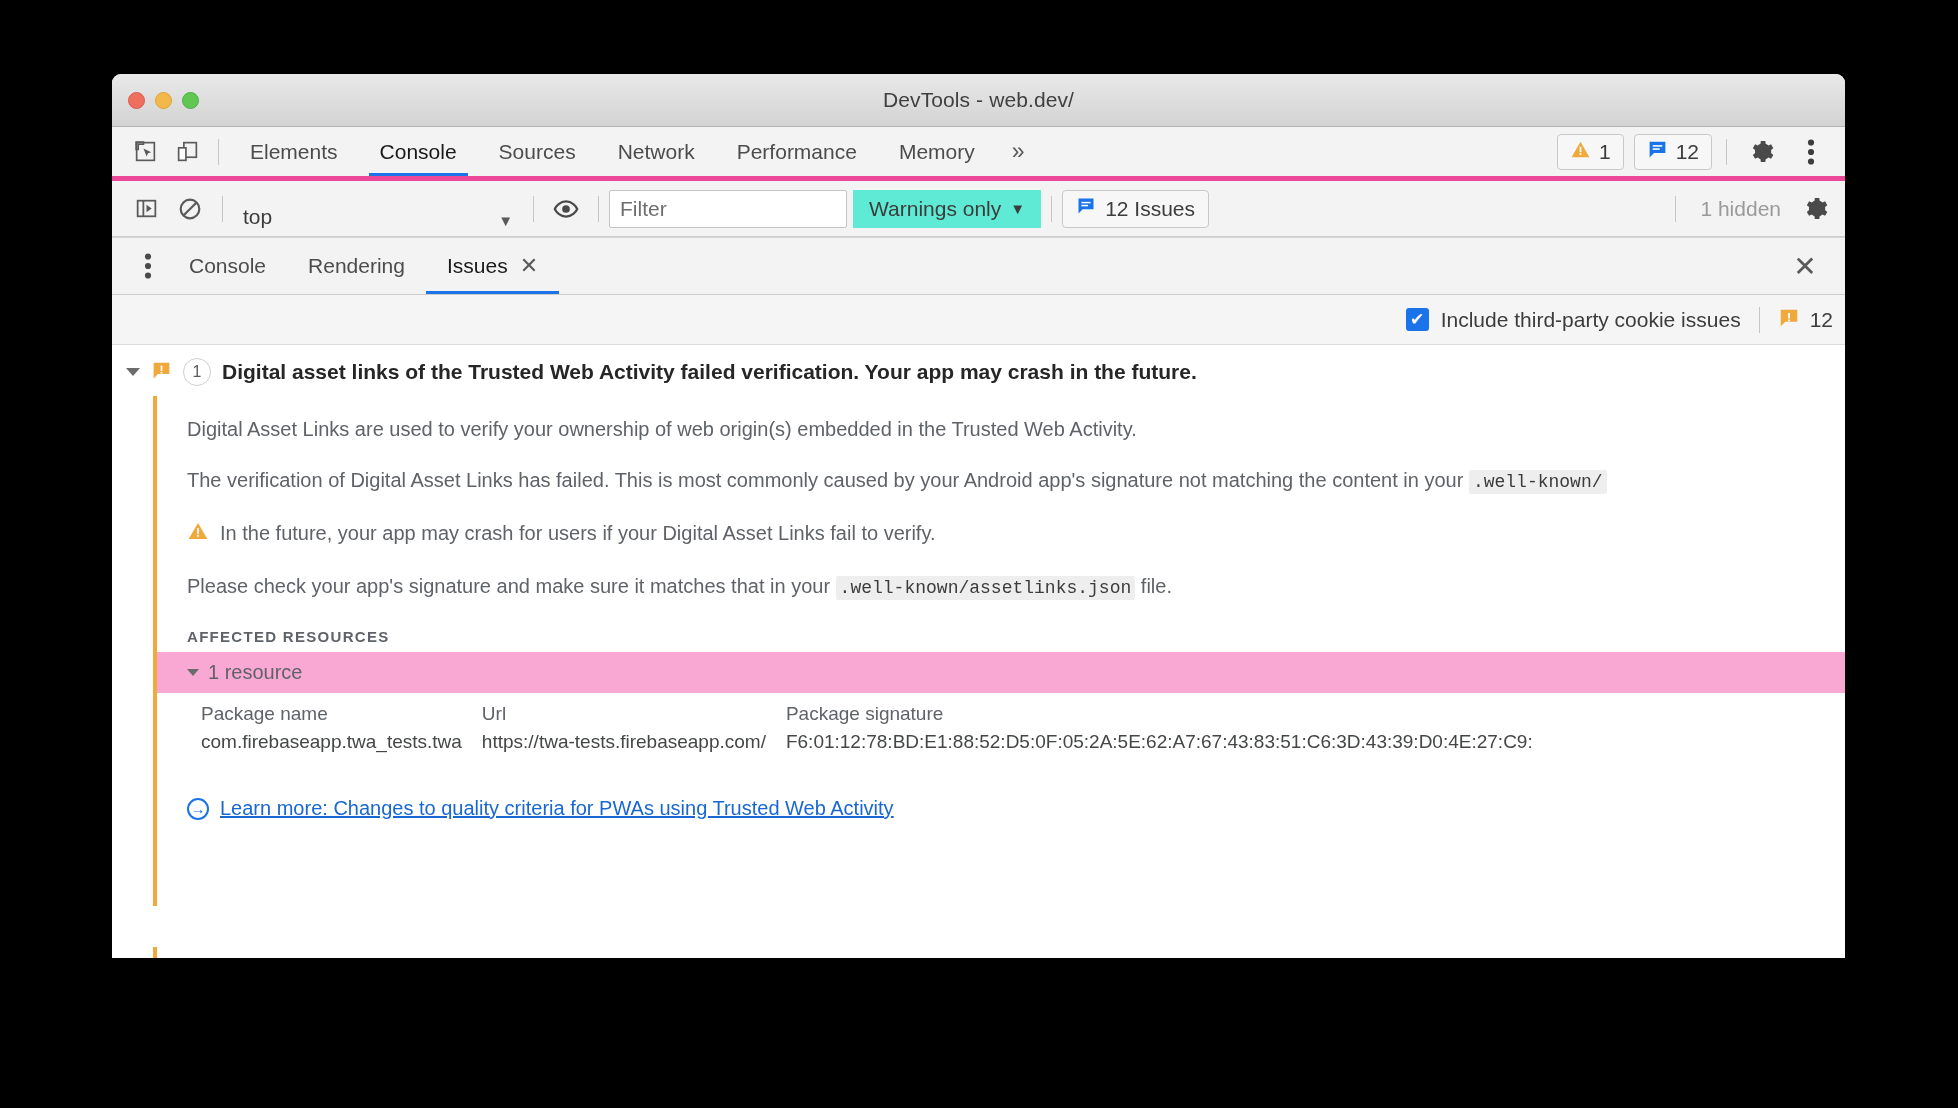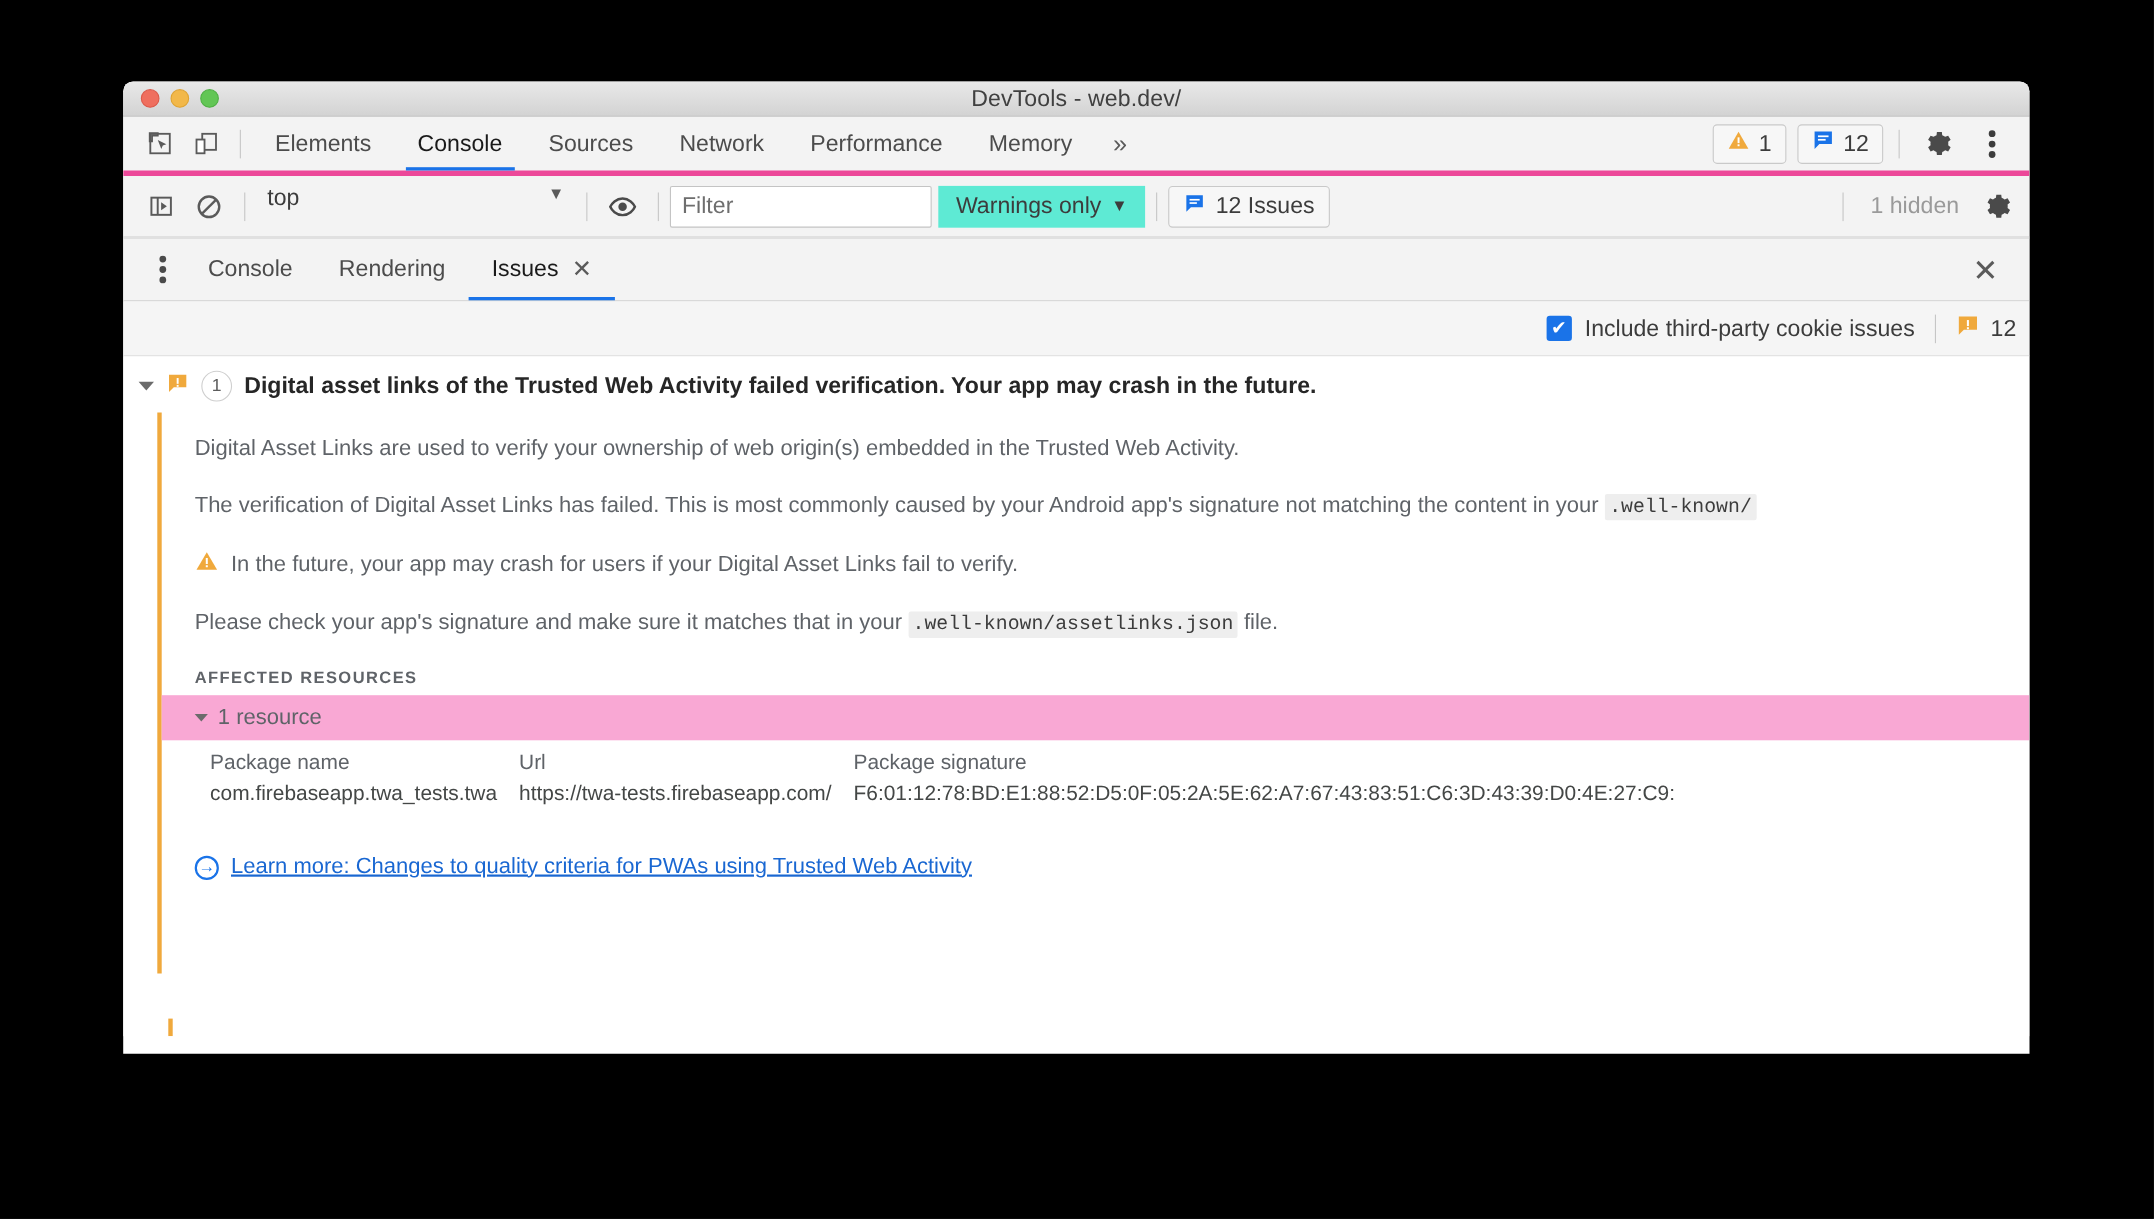--- a/index.html
+++ b/index.html
@@ -20,21 +20,21 @@
     height: 884px;
     background: #ffffff;
     border-radius: 9px 9px 0 0;
     overflow: hidden;
     box-shadow: 0 12px 40px rgba(0,0,0,0.55);
   }
 
   
   #titlebar {
     position: relative;
-    height: 32px;
+    height: 53px;
     background: linear-gradient(#e9e9e9, #d3d3d3);
     border-bottom: 1px solid #b4b4b4;
     display: flex;
     align-items: center;
   }
   .lights { display: flex; gap: 10px; padding-left: 16px; }
   .light { width: 17px; height: 17px; border-radius: 50%; }
   .light.red    { background: #ef6f5f; border: 1px solid #dc5a4b; }
   .light.yellow { background: #f2b84a; border: 1px solid #dfa434; }
   .light.green  { background: #62c655; border: 1px solid #4eb043; }
@@ -119,21 +119,21 @@
     display: flex;
     align-items: center;
     padding: 0 10px 0 12px;
   }
   .ct-icon {
     width: 44px; height: 44px;
     display: flex; align-items: center; justify-content: center;
     color: #5a5a5a;
   }
   #context-select {
-    display: flex; align-items: flex-start;
+    display: flex; align-items: flex-end;
     width: 290px;
     height: 40px;
     padding: 0 10px;
     font-size: 21px;
     color: #3c3c3c;
   }
   #context-select .caret { margin-left: auto; font-size: 15px; color: #5a5a5a; }
   #filter-input {
     width: 238px; height: 38px;
     border: 1px solid #c4c4c4;
@@ -263,21 +263,21 @@
     background: #fff;
   }
   #issue-title {
     font-size: 21px;
     font-weight: bold;
     color: #262626;
     white-space: nowrap;
   }
   #issue-detail {
     position: relative;
-    margin-left: 31px;
+    margin-left: 41px;
     padding: 8px 0 0 0;
     border-left: 4px solid #f0a93c;
     min-height: 510px;
   }
   .para {
     font-size: 20px;
     color: #5f6368;
     padding: 14px 0 14px 30px;
     white-space: nowrap;
   }

